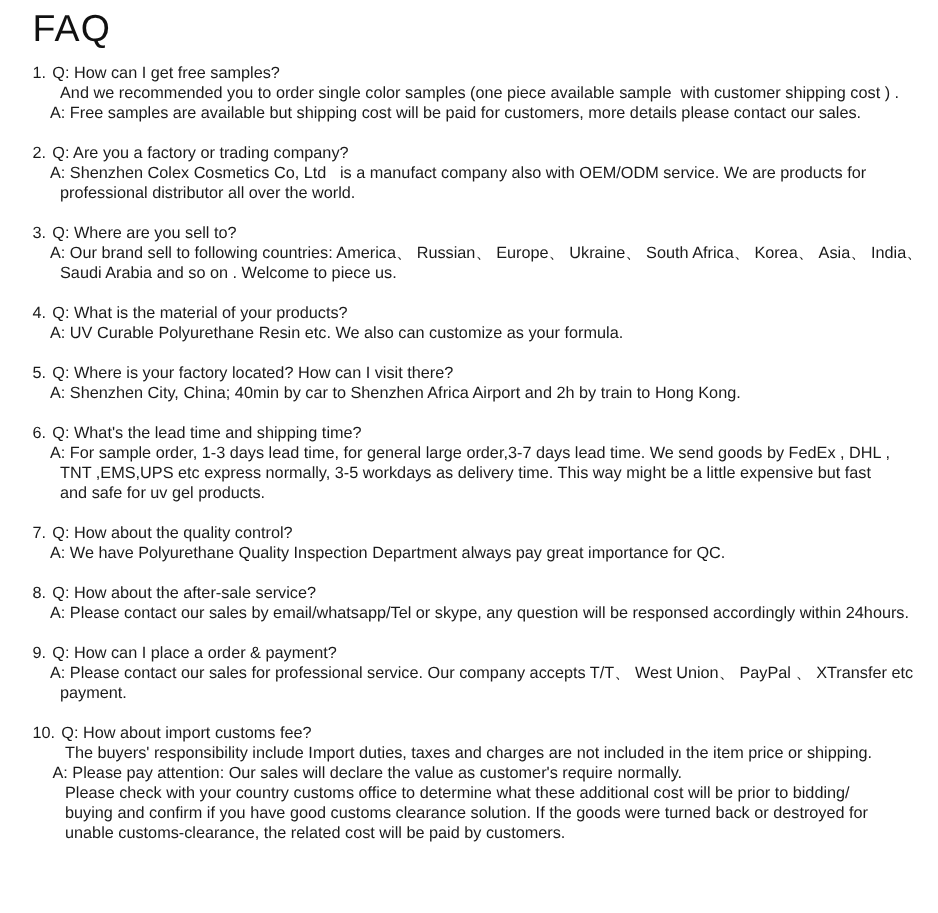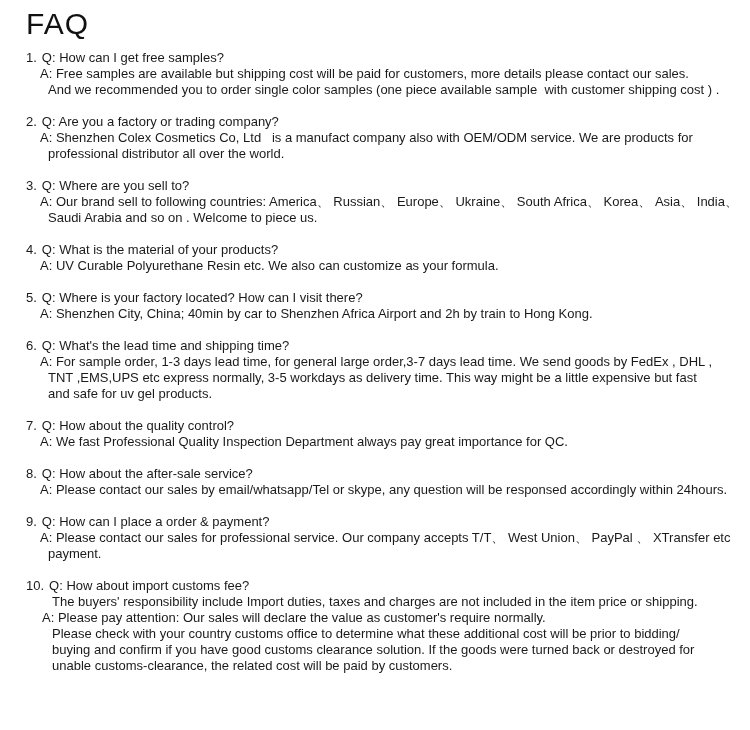--- a/index.html
+++ b/index.html
@@ -43,22 +43,22 @@
 </style>
 </head>
 <body>
 
 <div class="page">
 
   <h1 class="title">FAQ</h1>
 
   <div class="item">
     <div class="line q-line"><span class="num">1.</span><span>Q: How can I get free samples?</span></div>
+    <div class="line a-cont">And we recommended you to order single color samples (one piece available sample  with customer shipping cost ) .</div>
     <div class="line a-first">A: Free samples are available but shipping cost will be paid for customers, more details please contact our sales.</div>
-    <div class="line a-cont">And we recommended you to order single color samples (one piece available sample  with customer shipping cost ) .</div>
   </div>
 
   <div class="item">
     <div class="line q-line"><span class="num">2.</span><span>Q: Are you a factory or trading company?</span></div>
     <div class="line a-first">A: Shenzhen Colex Cosmetics Co, Ltd   is a manufact company also with OEM/ODM service. We are products for</div>
     <div class="line a-cont">professional distributor all over the world.</div>
   </div>
 
   <div class="item">
     <div class="line q-line"><span class="num">3.</span><span>Q: Where are you sell to?</span></div>
@@ -78,21 +78,21 @@
 
   <div class="item">
     <div class="line q-line"><span class="num">6.</span><span>Q: What's the lead time and shipping time?</span></div>
     <div class="line a-first">A: For sample order, 1-3 days lead time, for general large order,3-7 days lead time. We send goods by FedEx , DHL ,</div>
     <div class="line a-cont">TNT ,EMS,UPS etc express normally, 3-5 workdays as delivery time. This way might be a little expensive but fast</div>
     <div class="line a-cont">and safe for uv gel products.</div>
   </div>
 
   <div class="item">
     <div class="line q-line"><span class="num">7.</span><span>Q: How about the quality control?</span></div>
-    <div class="line a-first">A: We fast Professional Quality Inspection Department always pay great importance for QC.</div>
+    <div class="line a-first">A: We have Polyurethane Quality Inspection Department always pay great importance for QC.</div>
   </div>
 
   <div class="item">
     <div class="line q-line"><span class="num">8.</span><span>Q: How about the after-sale service?</span></div>
     <div class="line a-first">A: Please contact our sales by email/whatsapp/Tel or skype, any question will be responsed accordingly within 24hours.</div>
   </div>
 
   <div class="item">
     <div class="line q-line"><span class="num">9.</span><span>Q: How can I place a order &amp; payment?</span></div>
     <div class="line a-first">A: Please contact our sales for professional service. Our company accepts T/T、 West Union、 PayPal 、 XTransfer etc</div>

